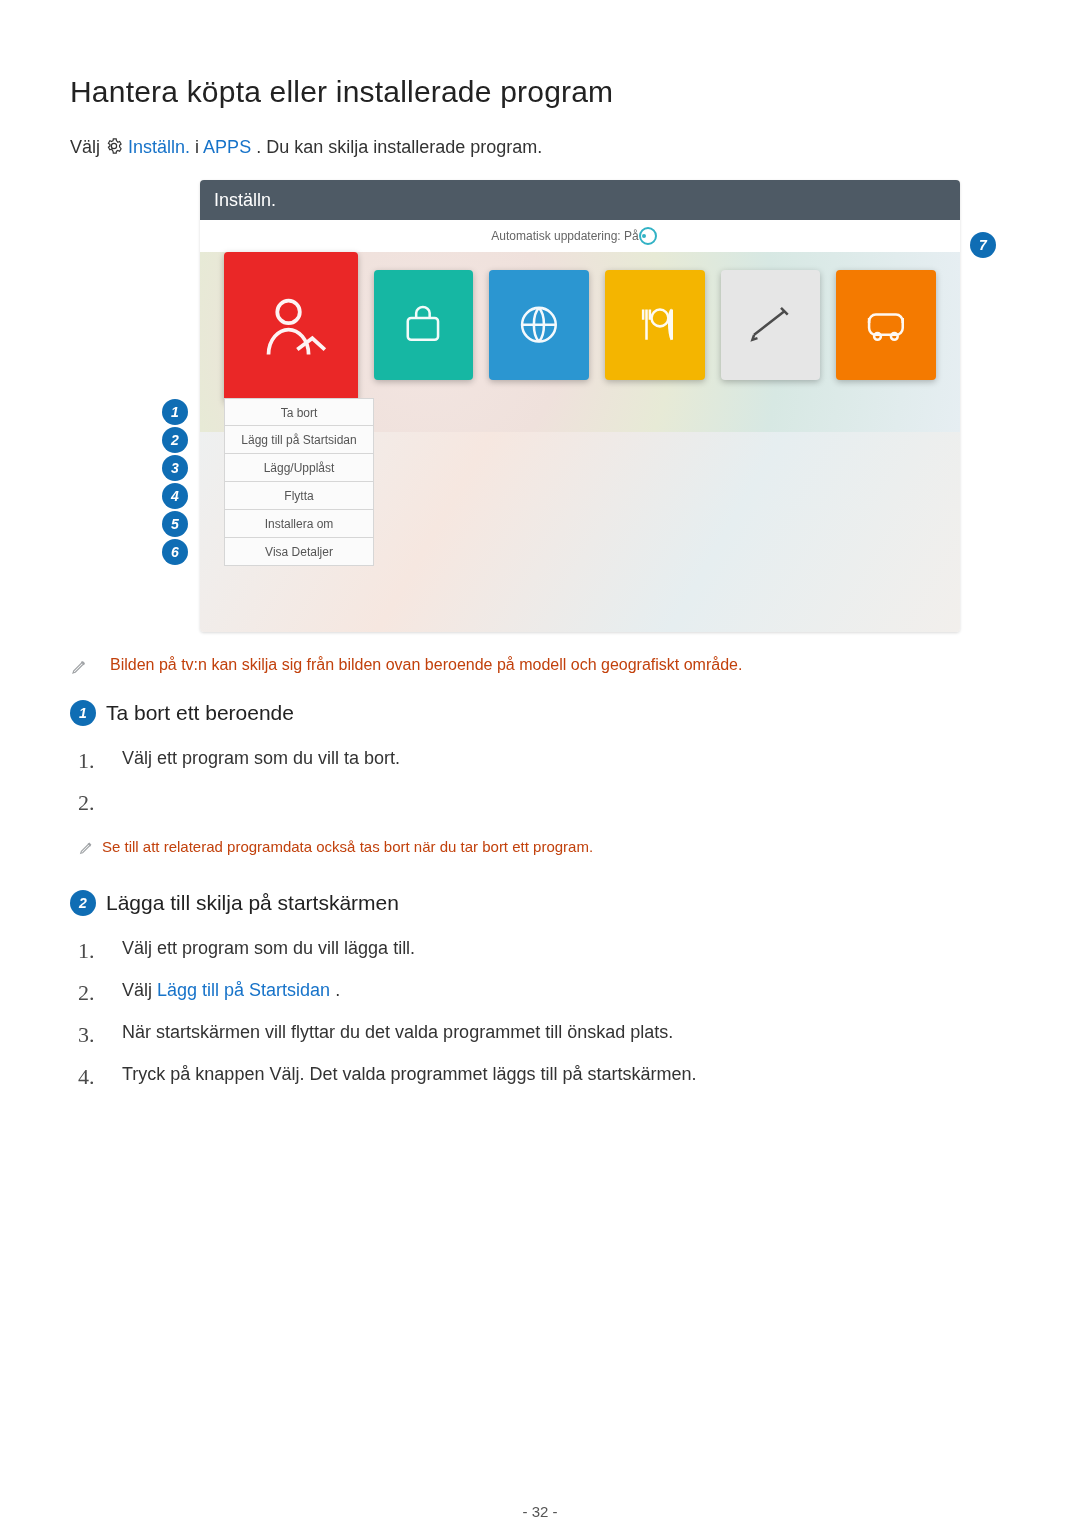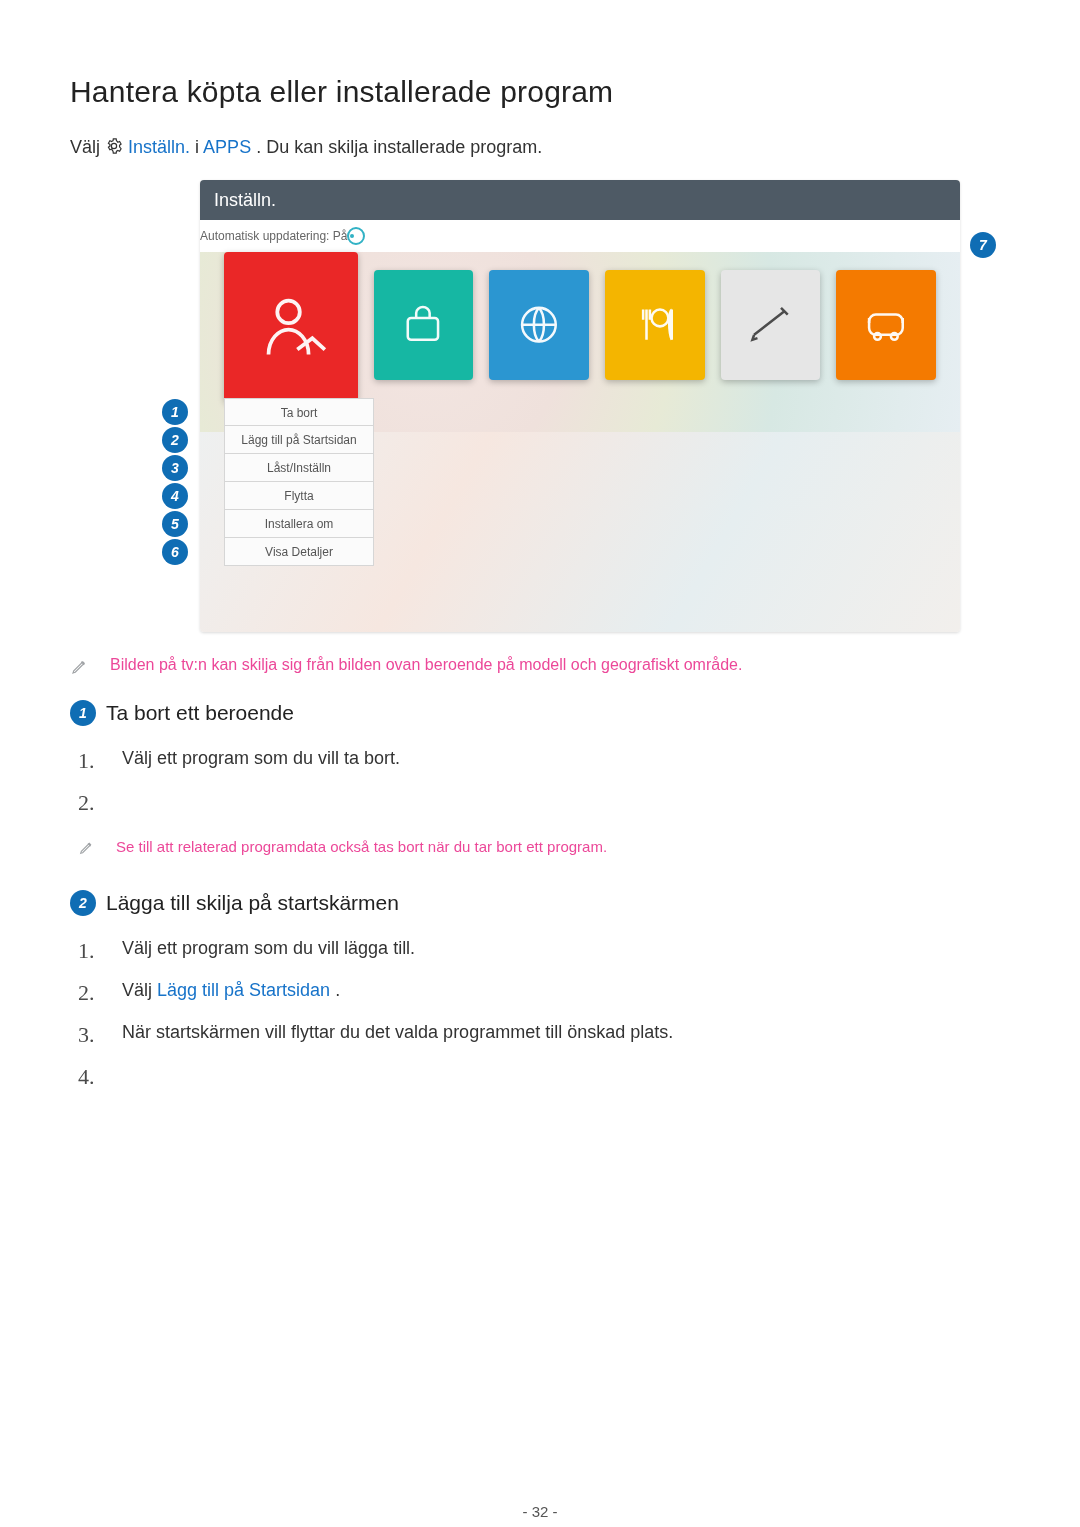--- a/index.html
+++ b/index.html
@@ -7,21 +7,21 @@
   .page { width:1080px; min-height:1527px; margin:15px auto; padding:60px 70px 40px 70px; position:relative; }
   h1 { font-size:30px; font-weight:500; color:#222; letter-spacing:.2px; margin-bottom:28px; }
   .intro { font-size:18px; color:#333; margin-bottom:20px; }
   .intro .gear { display:inline-block; vertical-align:-2px; }
   .link { color:#1773c9; }
 
   
   .tv-wrap { position:relative; width:760px; margin:18px 0 20px 130px; }
   .tv { width:100%; border-radius:4px; overflow:hidden; box-shadow:0 1px 3px rgba(0,0,0,.15); background:#fff; }
   .tv-header { height:40px; background:#4e5a65; display:flex; align-items:center; padding-left:14px; color:#fff; font-size:18px; }
-  .tv-status { height:32px; background:#ffffff; display:flex; align-items:center; justify-content:flex-start; padding-right:12px; font-size:12px; color:#666; gap:0; }
+  .tv-status { height:32px; background:#ffffff; display:flex; align-items:center; justify-content:center; padding-right:12px; font-size:12px; color:#666; gap:0; }
   .toggle { width:18px; height:18px; border:2px solid #32b2c5; border-radius:50%; position:relative; }
   .toggle::after { content:""; position:absolute; width:4px; height:4px; border-radius:50%; background:#32b2c5; left:1px; top:5px; }
 
   .tv-stage { height:180px; padding:18px 24px 0 24px; display:flex; gap:16px;
     background: radial-gradient(circle at 30% 50%, #f3e5e1 0%, #efe1dc 25%, #e7ead6 45%, #d7e8e3 65%, #e6eef2 100%);
   }
   .app-tile { width:112px; height:110px; border-radius:4px; display:flex; align-items:center; justify-content:center; box-shadow: 0 2px 6px rgba(0,0,0,.25); }
   .app-tile.selected { width:150px; height:150px; margin-top:-18px; }
   .t-red { background:#ea2727; }
   .t-teal { background:#16b7a3; }
@@ -41,30 +41,30 @@
   .menu-item:first-child { border-top:1px solid #d6d6d6; }
 
   
   .bubble { position:absolute; width:26px; height:26px; border-radius:50%; background:#0f6db4; color:#fff;
     display:flex; align-items:center; justify-content:center; font-size:14px; font-weight:600; font-style:italic; }
   .bubble-row { left:-38px; }
 
   
   .note-row { display:flex; align-items:flex-start; gap:22px; margin:24px 0 20px 0; }
   .pen-icon { flex:0 0 auto; margin-top:2px; color:#a0a3a6; }
-  .note-text { font-size:16px; color:#ec4899;text-align:center; }
+  .note-text { font-size:16px; color:#c2410c;text-align:center; }
 
   .sec-head { display:flex; align-items:center; gap:10px; margin:20px 0 14px 0; }
   .sec-num { width:26px; height:26px; border-radius:50%; background:#0f6db4; color:#fff; display:flex; align-items:center; justify-content:center; font-size:14px; font-style:italic; font-weight:600; }
   .sec-title { font-size:21px; color:#222; font-weight:500; }
 
   ol.steps { list-style:none; padding:0; margin:0 0 10px 8px; }
   ol.steps > li { display:flex; gap:20px; font-size:18px; color:#333; padding:8px 0; }
   ol.steps .num { width:24px; flex:0 0 24px; font-family:Georgia, 'Times New Roman', serif; font-size:22px; color:#4a4a4a; }
-  .subnote { display:flex; gap:22px; padding:4px 0 0 8px; }
+  .subnote { display:flex; gap:8px; padding:4px 0 0 8px; }
   .subnote .note-text { font-size:15px; }
 
   .page-num { position:absolute; left:0; right:0; bottom:22px; text-align:center; font-size:15px; color:#555; }
 </style>
 </head>
 <body>
 
 <div class="page">
   <h1>Hantera köpta eller installerade program</h1>
 
@@ -146,21 +146,21 @@
       <div class="tv-bottom"></div>
     </div>
 
     <div class="bubble" style="right:-36px; top:52px;">
       <span>7</span>
     </div>
 
     <div class="menu-strip">
       <div class="menu-item">Ta bort</div>
       <div class="menu-item">Lägg till på Startsidan</div>
-      <div class="menu-item">Låst/Inställn</div>
+      <div class="menu-item">Lägg/Upplåst</div>
       <div class="menu-item">Flytta</div>
       <div class="menu-item">Installera om</div>
       <div class="menu-item">Visa Detaljer</div>
     </div>
     <div class="bubble bubble-row" style="top:219px;">
         <span>1</span>
       </div>
     <div class="bubble bubble-row" style="top:247px;">
         <span>2</span>
       </div>
@@ -225,17 +225,18 @@
         <span class="link">Lägg till på Startsidan</span>
         <span>.</span>
       </span>
     </li>
     <li>
       <span class="num">3.</span>
       <span>När startskärmen vill flyttar du det valda programmet till önskad plats.</span>
     </li>
     <li>
       <span class="num">4.</span>
+      <span>Tryck på knappen Välj. Det valda programmet läggs till på startskärmen.</span>
     </li>
   </ol>
 
   <div class="page-num">- 32 -</div>
 </div>
 
 </body></html>

